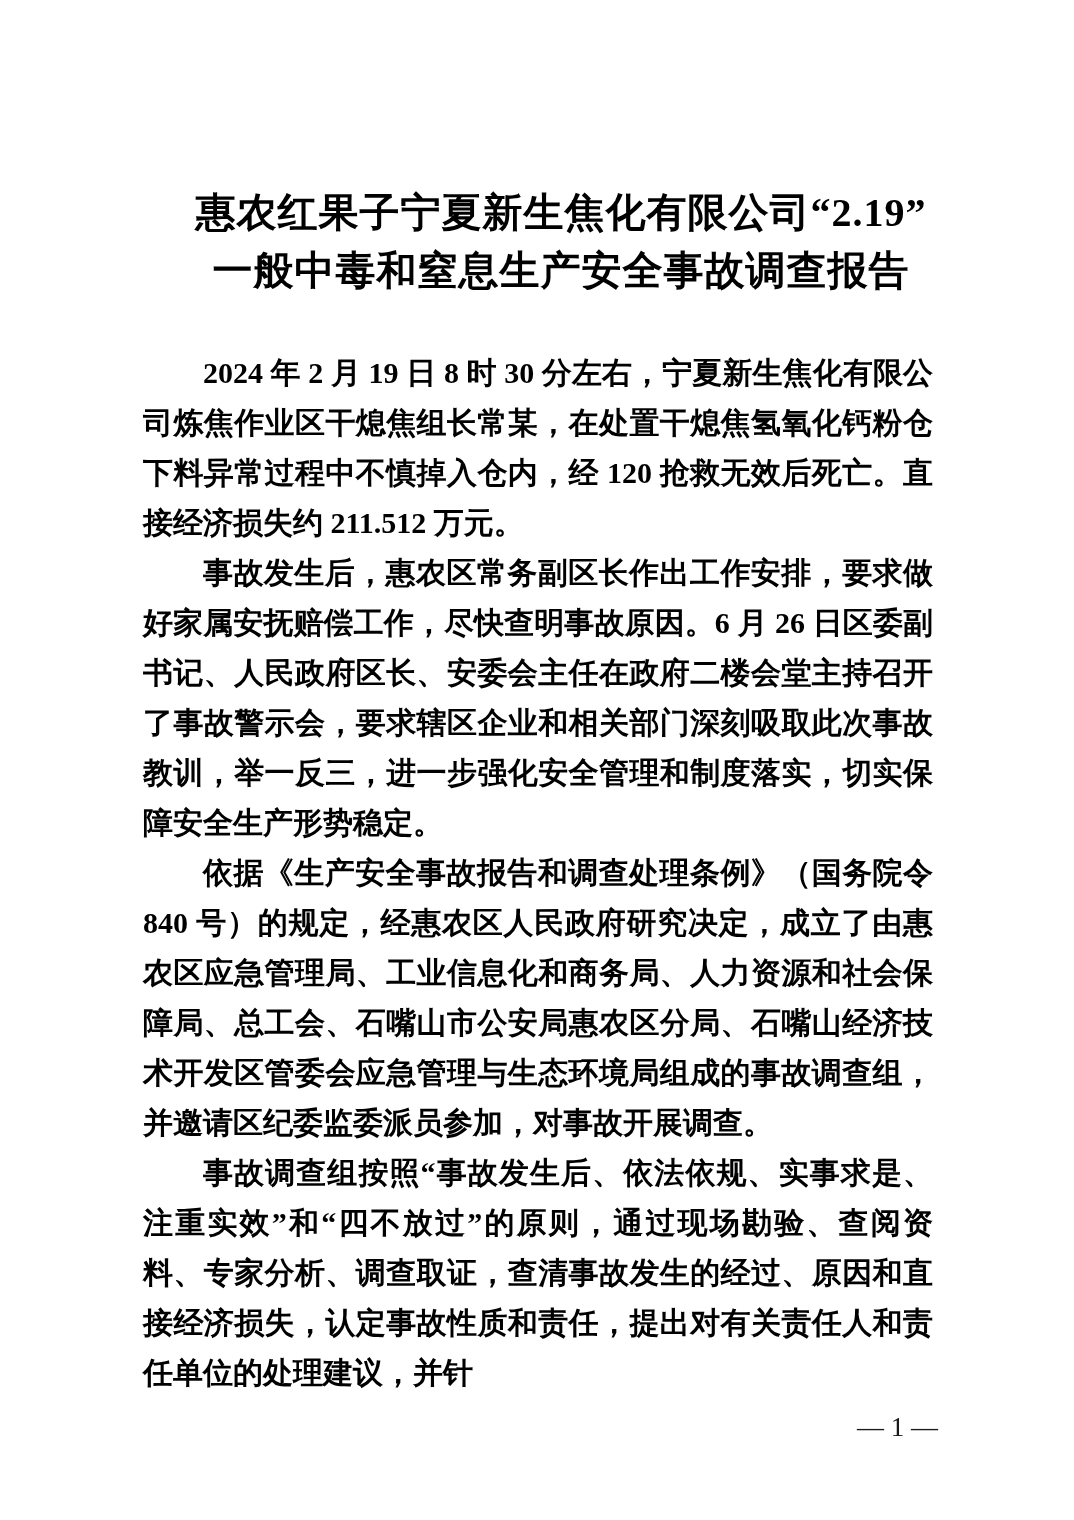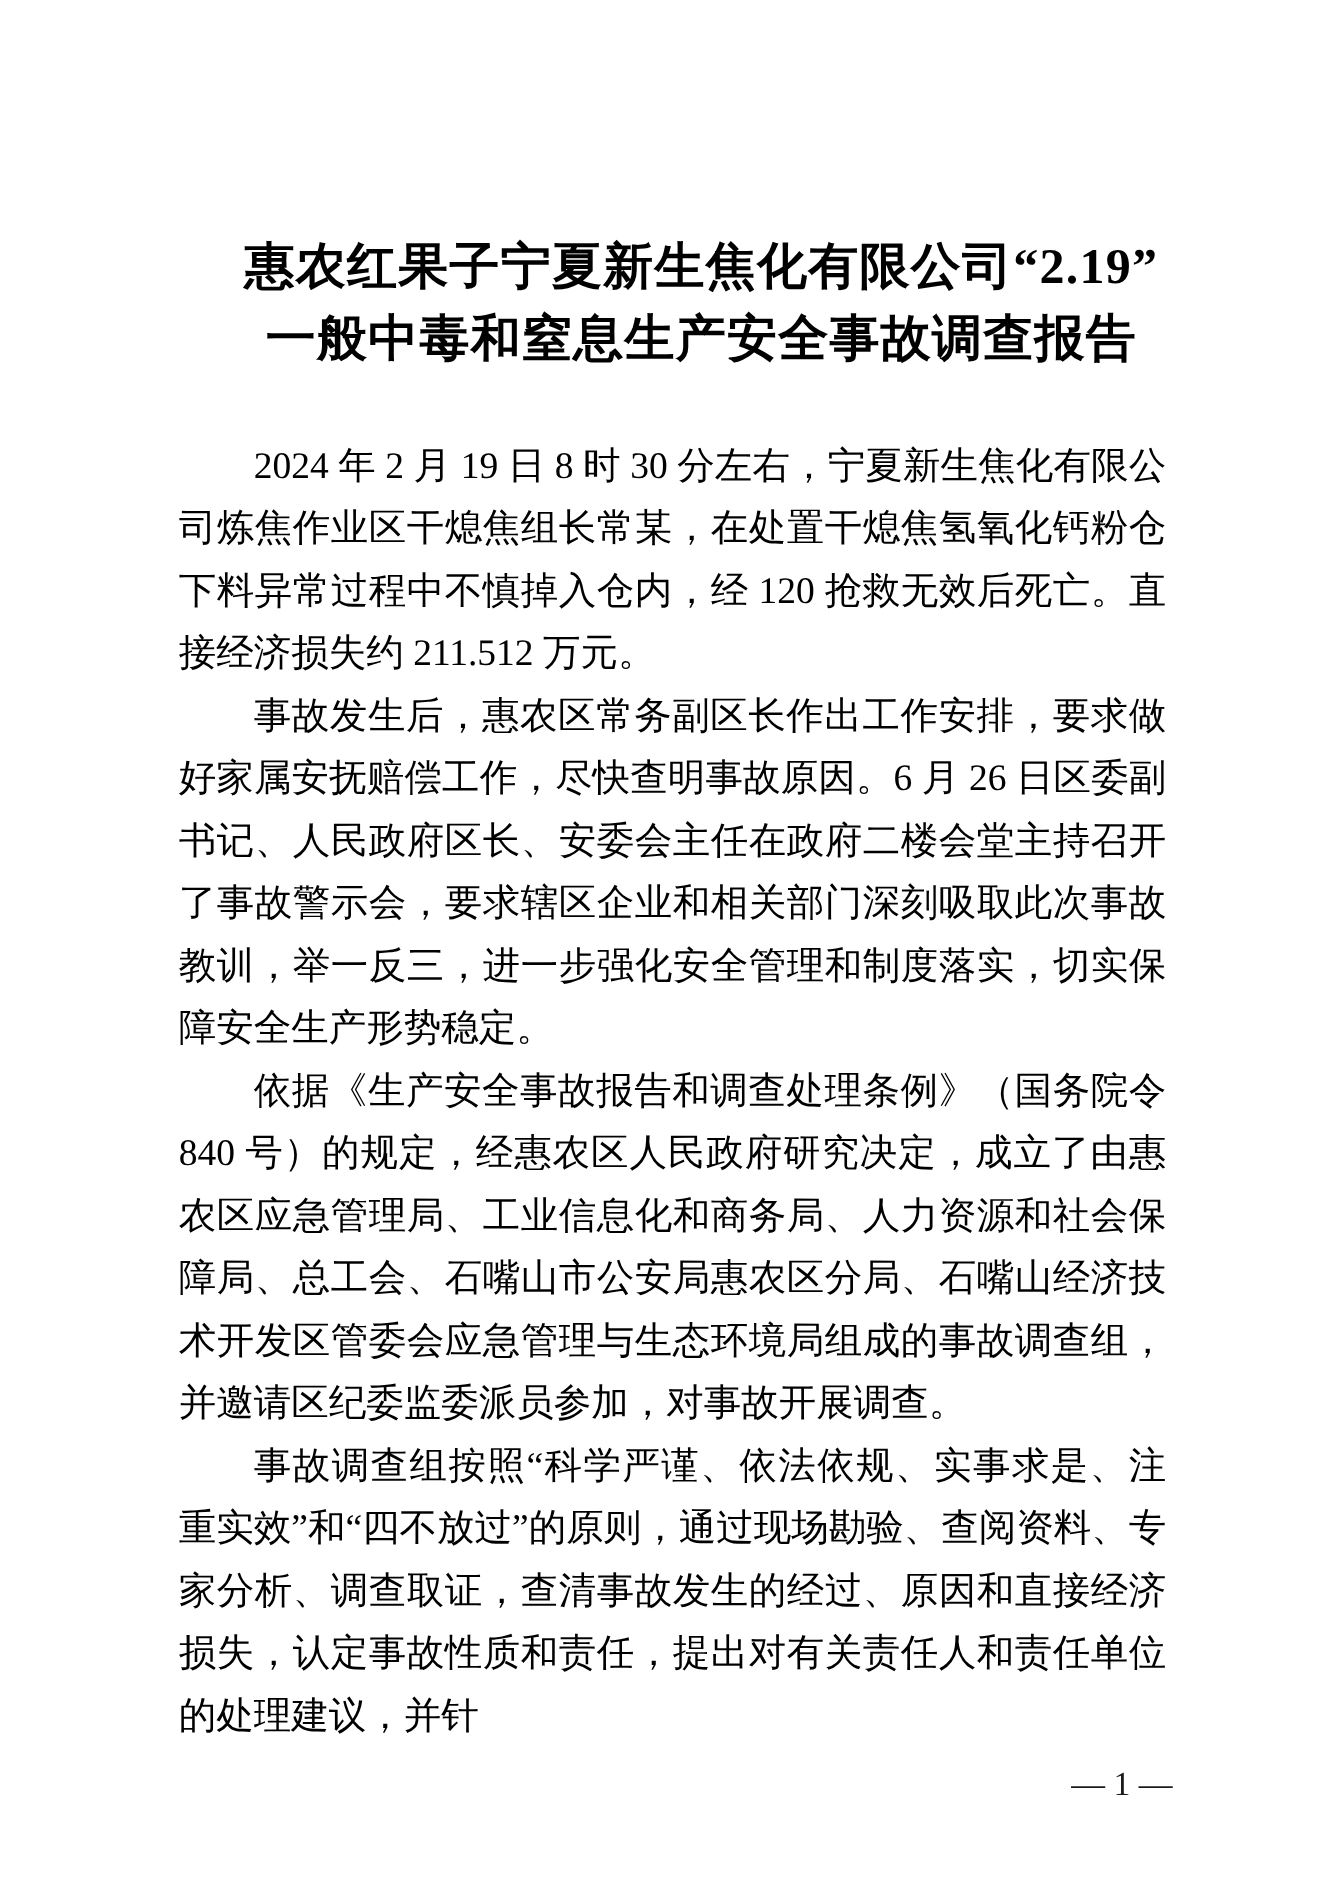--- a/index.html
+++ b/index.html
@@ -36,20 +36,21 @@
     width: 790px;
     font-size: 30px;
     line-height: 50px;
     text-align: justify;
     text-justify: inter-ideograph;
   }
   .body-text p {
     margin: 0;
     padding: 0;
     text-indent: 2em;
+    font-weight: bold;
   }
   .page-footer {
     position: absolute;
     top: 1410px;
     left: 840px;
     width: 115px;
     text-align: center;
     font-size: 27px;
     line-height: 34px;
     color: #1a1a1a;
@@ -62,18 +63,18 @@
 
   <div class="title-block">
     <div>惠农红果子宁夏新生焦化有限公司“2.19”</div>
     <div>一般中毒和窒息生产安全事故调查报告</div>
   </div>
 
   <div class="body-text">
     <p>2024 年 2 月 19 日 8 时 30 分左右，宁夏新生焦化有限公司炼焦作业区干熄焦组长常某，在处置干熄焦氢氧化钙粉仓下料异常过程中不慎掉入仓内，经 120 抢救无效后死亡。直接经济损失约 211.512 万元。</p>
     <p>事故发生后，惠农区常务副区长作出工作安排，要求做好家属安抚赔偿工作，尽快查明事故原因。6 月 26 日区委副书记、人民政府区长、安委会主任在政府二楼会堂主持召开了事故警示会，要求辖区企业和相关部门深刻吸取此次事故教训，举一反三，进一步强化安全管理和制度落实，切实保障安全生产形势稳定。</p>
     <p>依据《生产安全事故报告和调查处理条例》（国务院令 840 号）的规定，经惠农区人民政府研究决定，成立了由惠农区应急管理局、工业信息化和商务局、人力资源和社会保障局、总工会、石嘴山市公安局惠农区分局、石嘴山经济技术开发区管委会应急管理与生态环境局组成的事故调查组，并邀请区纪委监委派员参加，对事故开展调查。</p>
-    <p>事故调查组按照“科学严谨、依法依规、实事求是、注重实效”和“四不放过”的原则，通过现场勘验、查阅资料、专家分析、调查取证，查清事故发生的经过、原因和直接经济损失，认定事故性质和责任，提出对有关责任人和责任单位的处理建议，并针</p>
+    <p>事故调查组按照“事故发生后、依法依规、实事求是、注重实效”和“四不放过”的原则，通过现场勘验、查阅资料、专家分析、调查取证，查清事故发生的经过、原因和直接经济损失，认定事故性质和责任，提出对有关责任人和责任单位的处理建议，并针</p>
   </div>
 
   <div class="page-footer">— 1 —</div>
 
 </div>
 
 </body></html>

